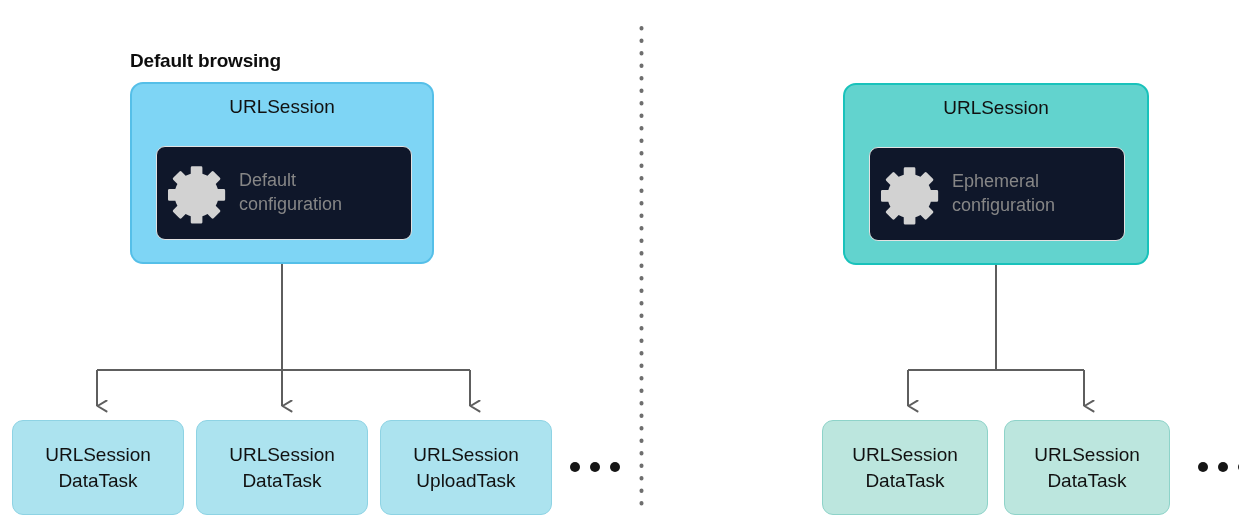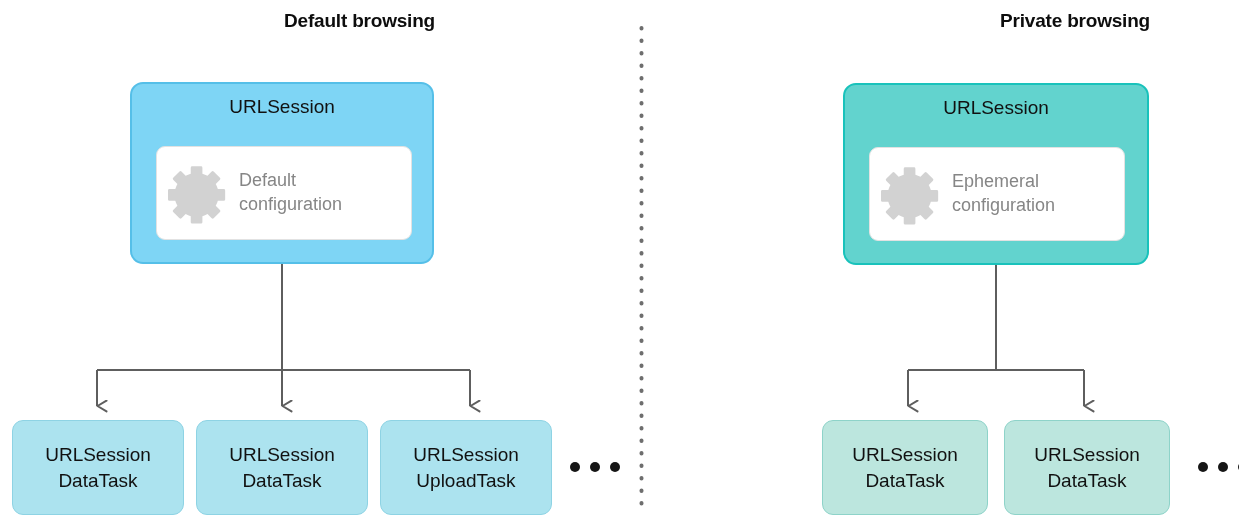--- a/index.html
+++ b/index.html
@@ -12,21 +12,22 @@
   }
   .stage{position:absolute;left:0;top:0;width:1239px;height:526px;}
 
   .panel-title{
     position:absolute;
     font-size:19px;
     font-weight:bold;
     color:#0d0d0d;
     letter-spacing:-0.2px;
     white-space:nowrap;
-    text-align:right;
+    text-align:left;
+    margin-top:40px;
   }
   #title-left{left:130px;top:10px;width:305px;}
   #title-right{left:843px;top:10px;width:307px;}
 
   .session-box{
     position:absolute;
     border-radius:13px;
     box-sizing:border-box;
   }
   #session-left{
@@ -42,21 +43,21 @@
   .session-label{
     position:absolute;left:0;right:0;top:12px;
     text-align:center;
     font-size:19px;
     color:#111111;
     white-space:nowrap;
   }
 
   .config-card{
     position:absolute;
-    background:#ffffff;
+    background:#0f172a;
     border-radius:9px;
     box-sizing:border-box;
     display:flex;
     align-items:center;
   }
   #config-card-left{
     left:24px;top:62px;width:256px;height:94px;
     border:1px solid #e2e2e2;
   }
   #config-card-right{
@@ -218,21 +219,20 @@
 DataTask</div>
   <div class="task-box task-blue" style="left:380px;top:420px;width:172px;height:95px;">URLSession
 UploadTask</div>
 
   <div class="ellipsis" style="left:570px;top:462px;">
     <i></i>
       <i></i>
       <i></i>
   </div>
 
-  <div id="title-right" class="panel-title">Private browsing</div>
 
   <div id="session-right" class="session-box">
     <div class="session-label">URLSession</div>
 
     <div id="config-card-right" class="config-card">
       <span class="gear-wrap">
         <svg width="62" height="62" viewBox="0 0 100 100" aria-hidden="true">
           <path fill="#d2d2d2" d="
             M50 7
             m-9.5 0

